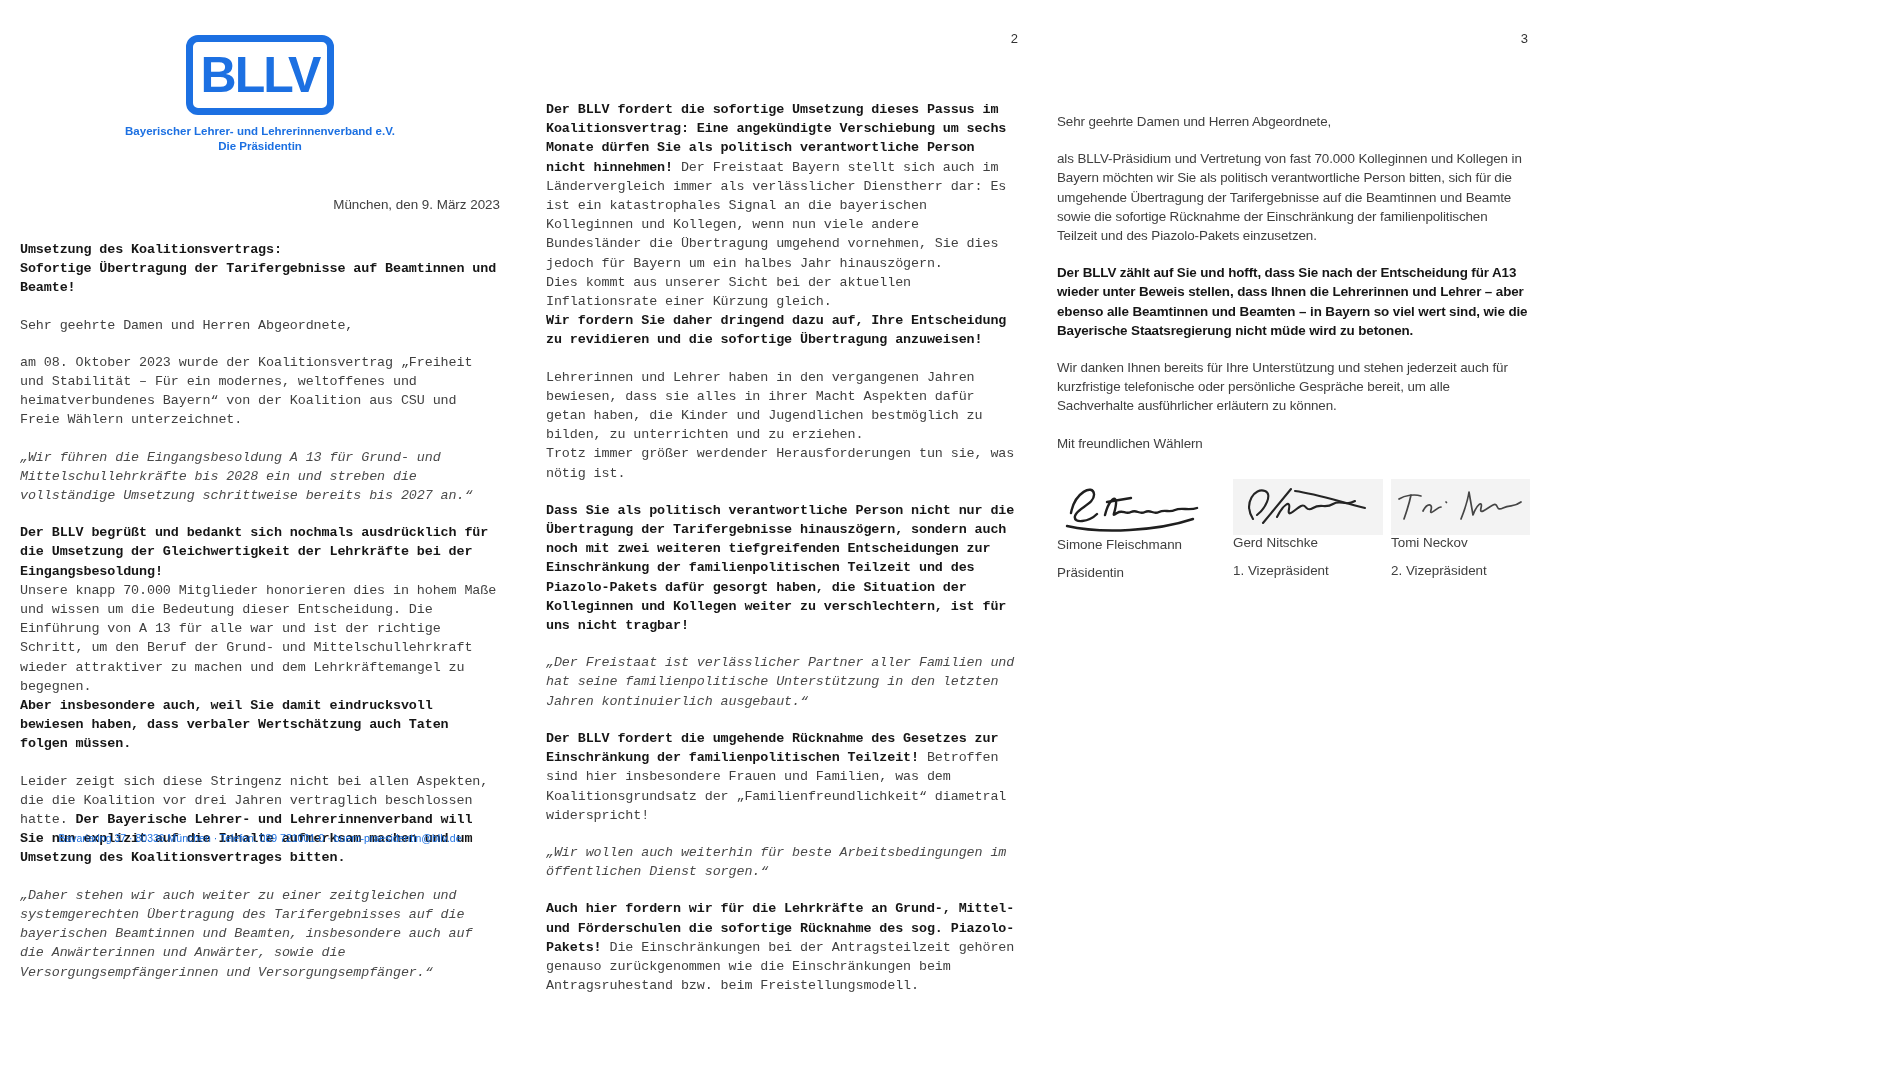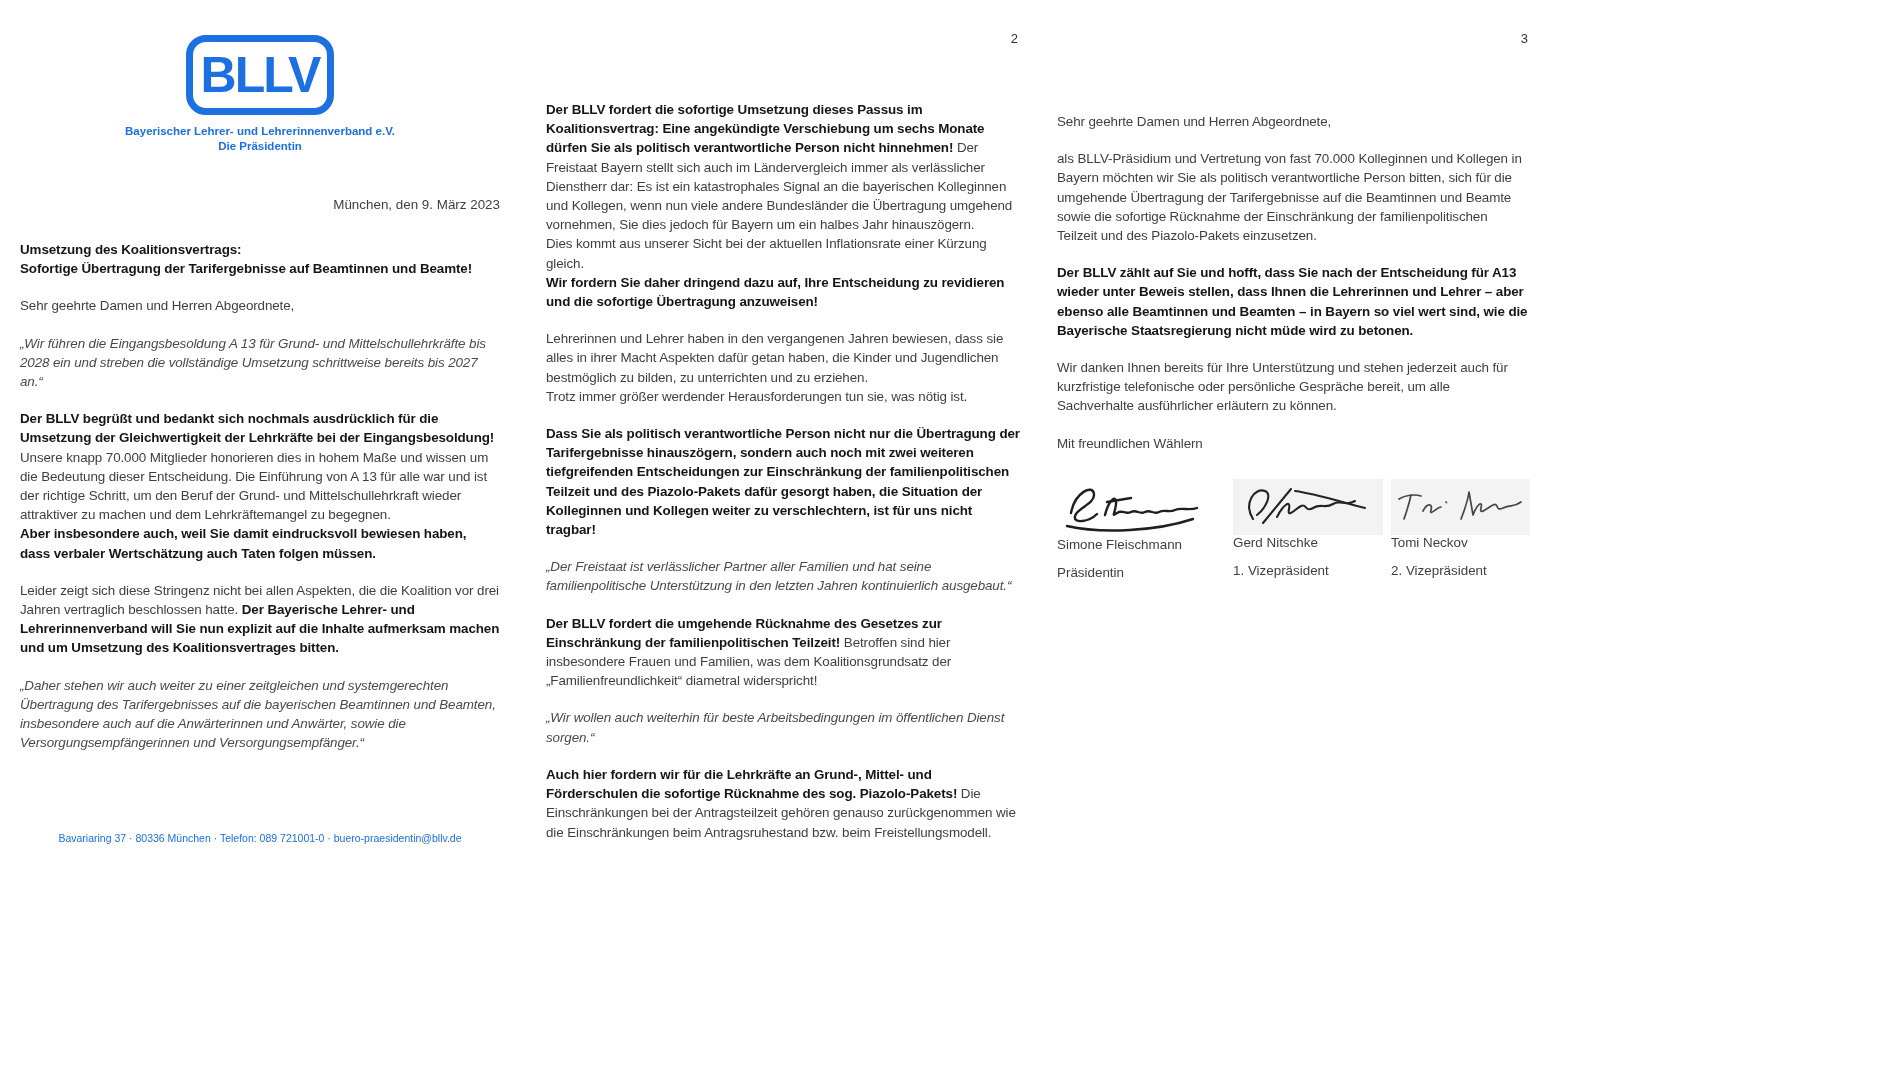--- a/index.html
+++ b/index.html
@@ -8,31 +8,31 @@
     position:relative;width:1900px;height:1068px;background:#ffffff;overflow:hidden;
     font-family:"Liberation Sans","DejaVu Sans",sans-serif;color:#3f3f3f;
   }
   .page{position:absolute;top:0;height:100%;}
   .page1{left:20px;width:480px;}
   .page2{left:546px;width:474px;}
   .page3{left:1057px;width:473px;}
 
   
   .logo-box{position:absolute;top:35px;left:166px;width:148px;height:80px;
-    border:7px solid var(--blue);border-radius:20px;
+    border:7px solid var(--blue);border-radius:12px;
     display:flex;align-items:center;justify-content:center;box-sizing:border-box;background:#fff;}
   .logo-text{font-size:50px;font-weight:bold;color:var(--blue);letter-spacing:-2px;line-height:1;}
   .org{position:absolute;top:124px;left:0;width:100%;text-align:center;
     color:var(--blue);font-size:11.5px;font-weight:bold;line-height:15px;}
   .date-line{position:absolute;top:197px;left:0;width:100%;text-align:right;font-size:13.4px;color:#3f3f3f;}
   .footer-line{position:absolute;top:832px;left:0;width:100%;text-align:center;font-size:10.5px;color:var(--blue);}
 
   .page-number{position:absolute;top:31px;right:2px;font-size:13px;color:#333;}
 
-  .body{position:absolute;left:0;width:100%;}
+  .body{position:absolute;left:0;width:100%;font-family:Liberation Mono, monospace;}
   .page1 .body{top:240px;}
   .page2 .body{top:100px;}
   .page3 .flow{position:absolute;top:112px;left:0;width:100%;}
 
   .para{margin:0 0 18px 0;font-size:13.4px;line-height:19.2px;letter-spacing:-0.1px;
     white-space:pre-wrap;color:#3f3f3f;}
   .r-b{font-weight:bold;color:#161616;}
   .r-i{font-style:italic;color:#4a4a4a;}
 
   
@@ -57,20 +57,21 @@
     </div>
     <div class="org">
       <div>Bayerischer Lehrer- und Lehrerinnenverband e.V.</div>
       <div>Die Präsidentin</div>
     </div>
     <div class="date-line">München, den 9. März 2023</div>
     <div class="body">
         <p class="para"><span class="r-b ">Umsetzung des Koalitionsvertrags:
 Sofortige Übertragung der Tarifergebnisse auf Beamtinnen und Beamte!</span></p>
         <p class="para"><span class="">Sehr geehrte Damen und Herren Abgeordnete,</span></p>
+        <p class="para"><span class="">am 08. Oktober 2023 wurde der Koalitionsvertrag „Freiheit und Stabilität – Für ein modernes, weltoffenes und heimatverbundenes Bayern“ von der Koalition aus CSU und Freie Wählern unterzeichnet.</span></p>
         <p class="para"><span class="r-i">„Wir führen die Eingangsbesoldung A 13 für Grund- und Mittelschullehrkräfte bis 2028 ein und streben die vollständige Umsetzung schrittweise bereits bis 2027 an.“</span></p>
         <p class="para"><span class="r-b ">Der BLLV begrüßt und bedankt sich nochmals ausdrücklich für die Umsetzung der Gleichwertigkeit der Lehrkräfte bei der Eingangsbesoldung!
 </span><span class="">Unsere knapp 70.000 Mitglieder honorieren dies in hohem Maße und wissen um die Bedeutung dieser Entscheidung. Die Einführung von A 13 für alle war und ist der richtige Schritt, um den Beruf der Grund- und Mittelschullehrkraft wieder attraktiver zu machen und dem Lehrkräftemangel zu begegnen.
 </span><span class="r-b ">Aber insbesondere auch, weil Sie damit eindrucksvoll bewiesen haben, dass verbaler Wertschätzung auch Taten folgen müssen.</span></p>
         <p class="para"><span class="">Leider zeigt sich diese Stringenz nicht bei allen Aspekten, die die Koalition vor drei Jahren vertraglich beschlossen hatte. </span><span class="r-b ">Der Bayerische Lehrer- und Lehrerinnenverband will Sie nun explizit auf die Inhalte aufmerksam machen und um Umsetzung des Koalitionsvertrages bitten.</span></p>
         <p class="para"><span class="r-i">„Daher stehen wir auch weiter zu einer zeitgleichen und systemgerechten Übertragung des Tarifergebnisses auf die bayerischen Beamtinnen und Beamten, insbesondere auch auf die Anwärterinnen und Anwärter, sowie die Versorgungsempfängerinnen und Versorgungsempfänger.“</span></p>
       </div>
     <div class="footer-line">Bavariaring 37 · 80336 München · Telefon: 089 721001-0 · buero-praesidentin@bllv.de</div>
   </section>
 

